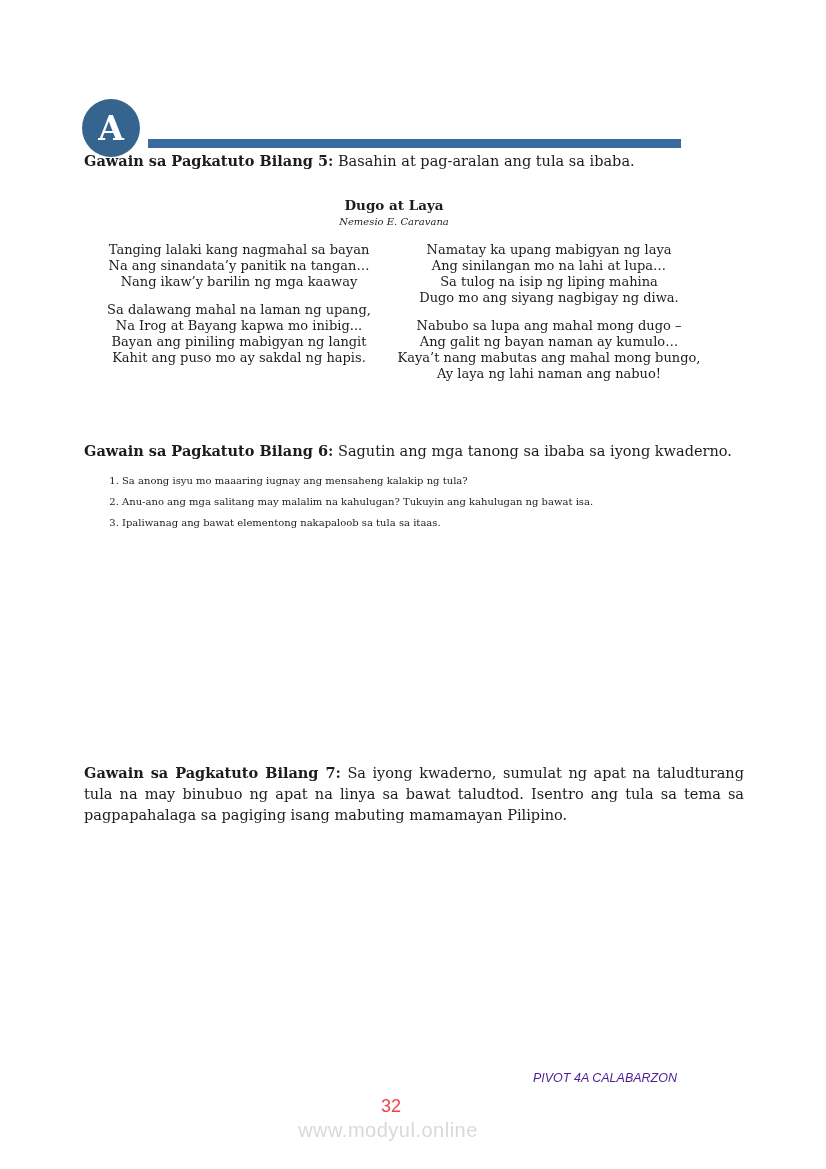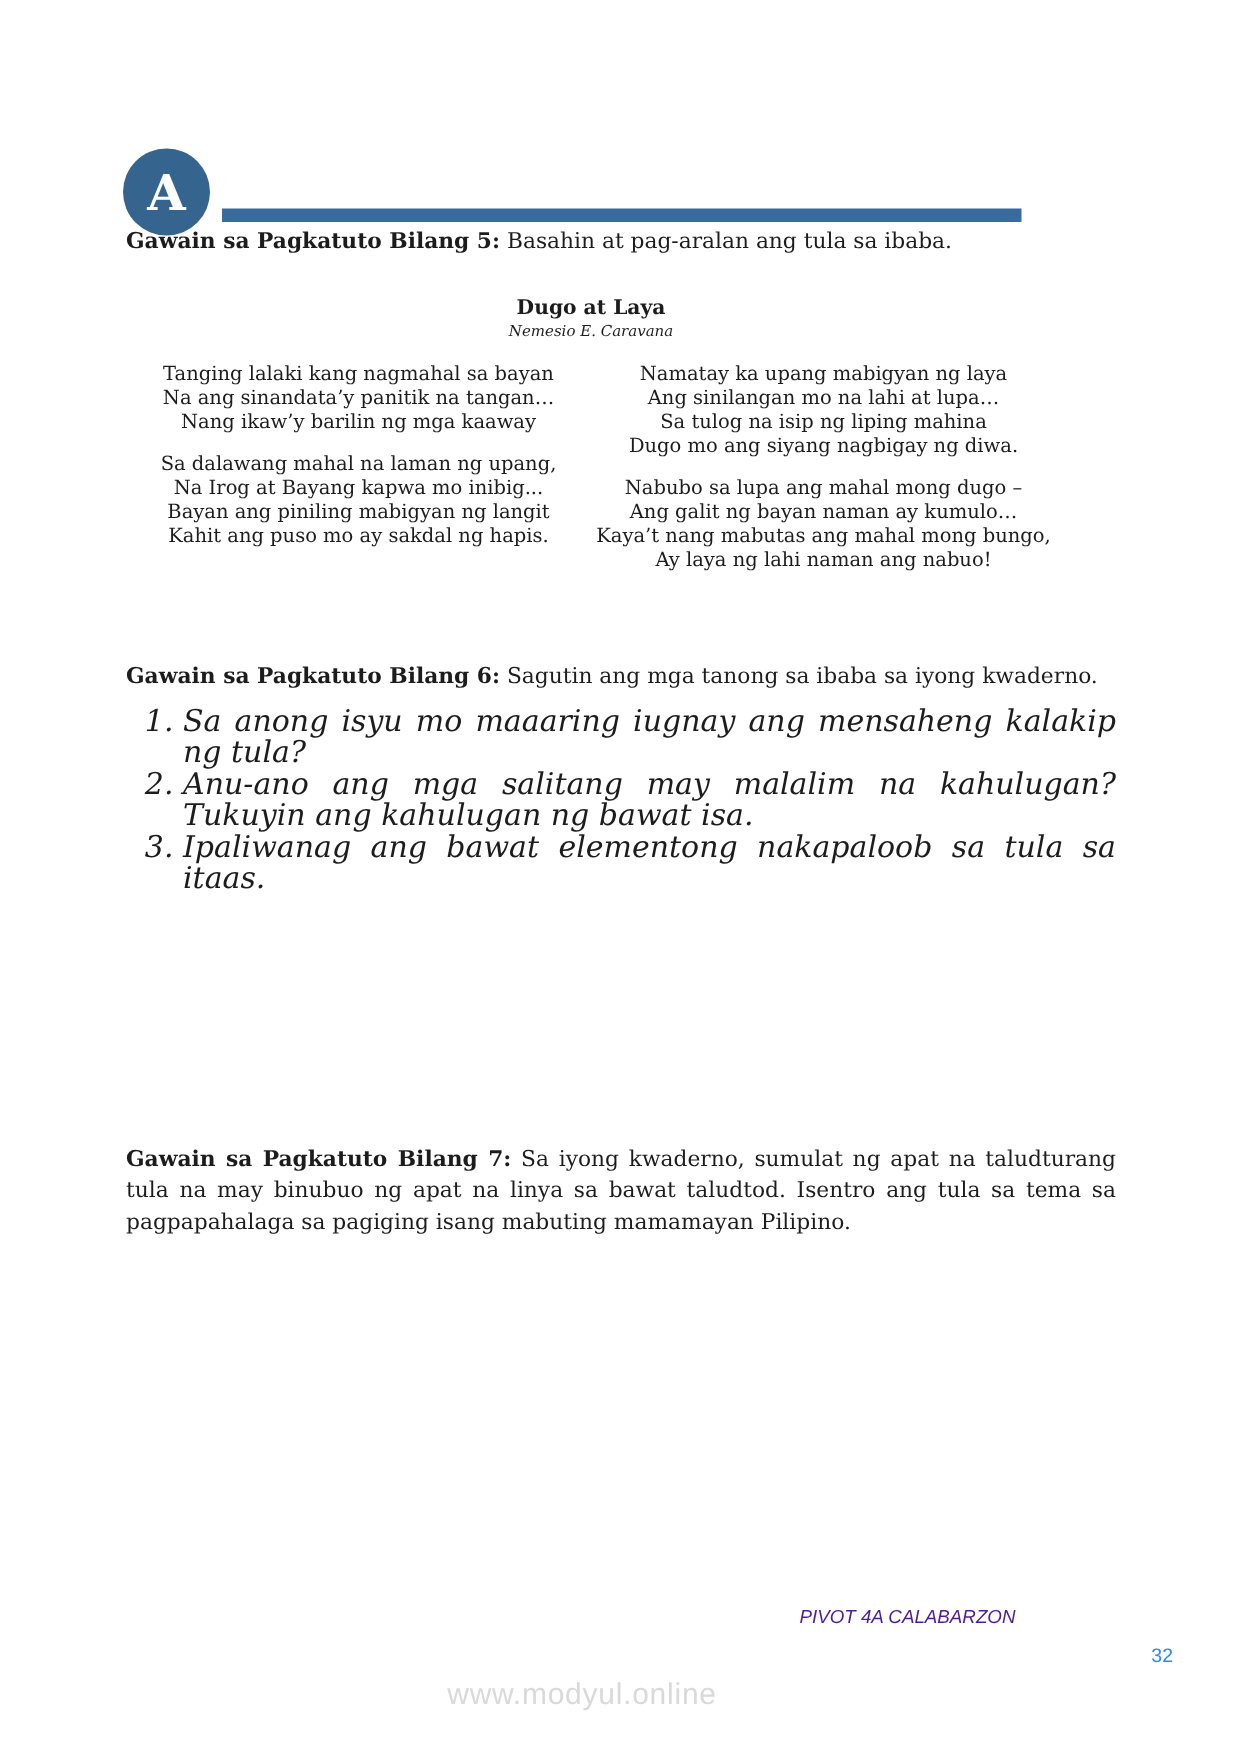--- a/index.html
+++ b/index.html
@@ -57,42 +57,41 @@
   .poem-col { width: 50%; }
   .stanza + .stanza { margin-top: 12px; }
   .poem-line { display: block; font-size: 13px; line-height: 16px; }
   
   .questions {
     margin-top: 8px;
     padding-left: 38px;
     list-style: decimal outside;
   }
   .questions li {
-    font-size: 20px;
+    font-size: 10px;
     line-height: 21px;
     text-align: justify;
-    font-style: italic;
   }
   
   .footer-brand {
     position: absolute;
     top: 1071px; right: 149px;
     font-family: "Liberation Sans", sans-serif;
     font-style: italic;
     font-size: 12.5px;
     color: #4c1d95;
   }
   .page-number {
     position: absolute;
     top: 1096px; left: 0;
     width: 782px;
-    text-align: right;
+    text-align: center;
     font-family: "Liberation Sans", sans-serif;
-    font-size: 13px;
-    color: #3b82f6;
+    font-size: 18px;
+    color: #ef4444;
   }
   .watermark {
     position: absolute;
     top: 1119px; left: 0;
     width: 776px;
     text-align: center;
     font-family: "Liberation Sans", sans-serif;
     font-size: 20px;
     letter-spacing: 0.5px;
     color: #D9D9D9;

